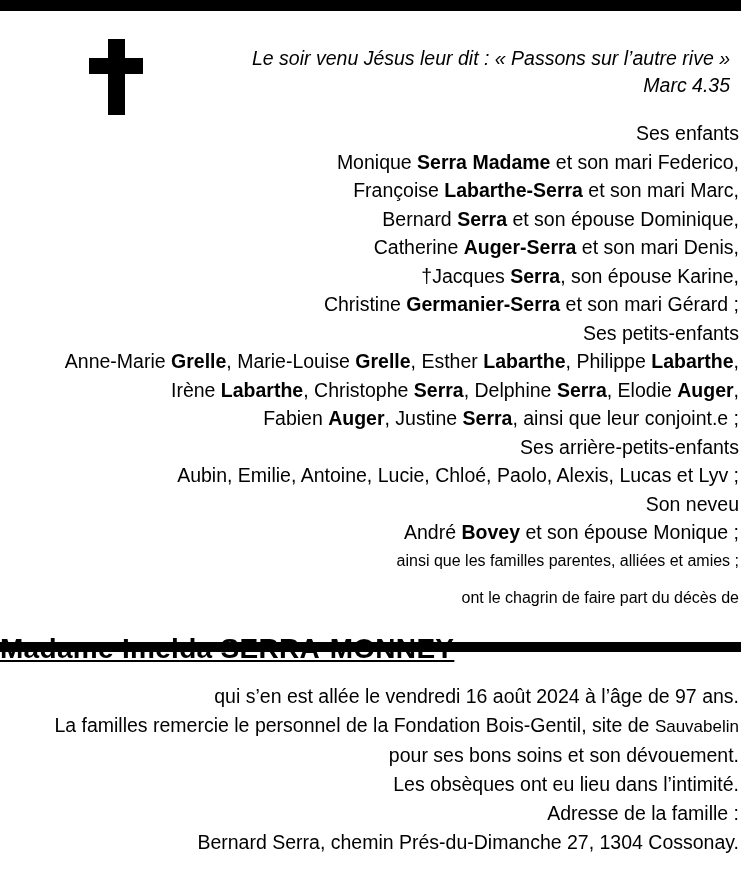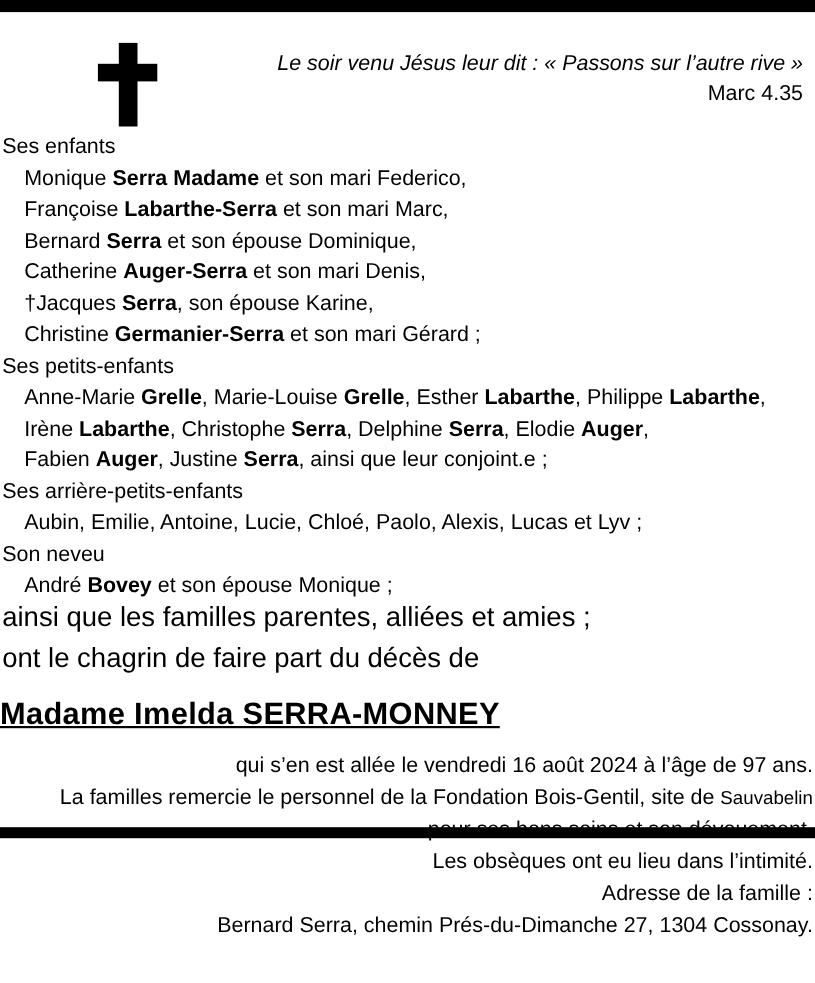--- a/index.html
+++ b/index.html
@@ -10,21 +10,21 @@
   body {
     width: 741px;
     height: 894px;
     font-family: "Liberation Sans", sans-serif;
     color: #000000;
     overflow: hidden;
   }
   .page {
     position: relative;
     width: 741px;
-    height: 762px;
+    height: 652px;
     box-sizing: border-box;
   }
   .rule-top {
     height: 11px;
     background: #000000;
     width: 741px;
   }
   .rule-bottom {
     position: absolute;
     bottom: 0;
@@ -75,38 +75,40 @@
   }
   .verse-line {
     font-style: italic;
     font-size: 19.5px;
     line-height: 26px;
     white-space: nowrap;
   }
   .verse-ref {
     font-size: 19.5px;
     line-height: 28px;
+    font-style: italic;
   }
   .body-text {
     padding: 0 2px 0 2px;
     font-size: 19.5px;
     line-height: 28.5px;
+    text-align: right;
   }
   .group-title {
     font-size: 19.5px;
     line-height: 28.5px;
   }
   .indent {
     padding-left: 20px;
     font-size: 19.5px;
     line-height: 28.5px;
     white-space: nowrap;
   }
   .plain-line {
-    font-size: 25px;
+    font-size: 16px;
     line-height: 28.5px;
   }
   b { font-weight: bold; }
   .spacer-sm { height: 9px; }
   .name {
     text-align: left;
     font-size: 28px;
     font-weight: bold;
     line-height: 46px;
     padding: 13px 0 10px 0;

